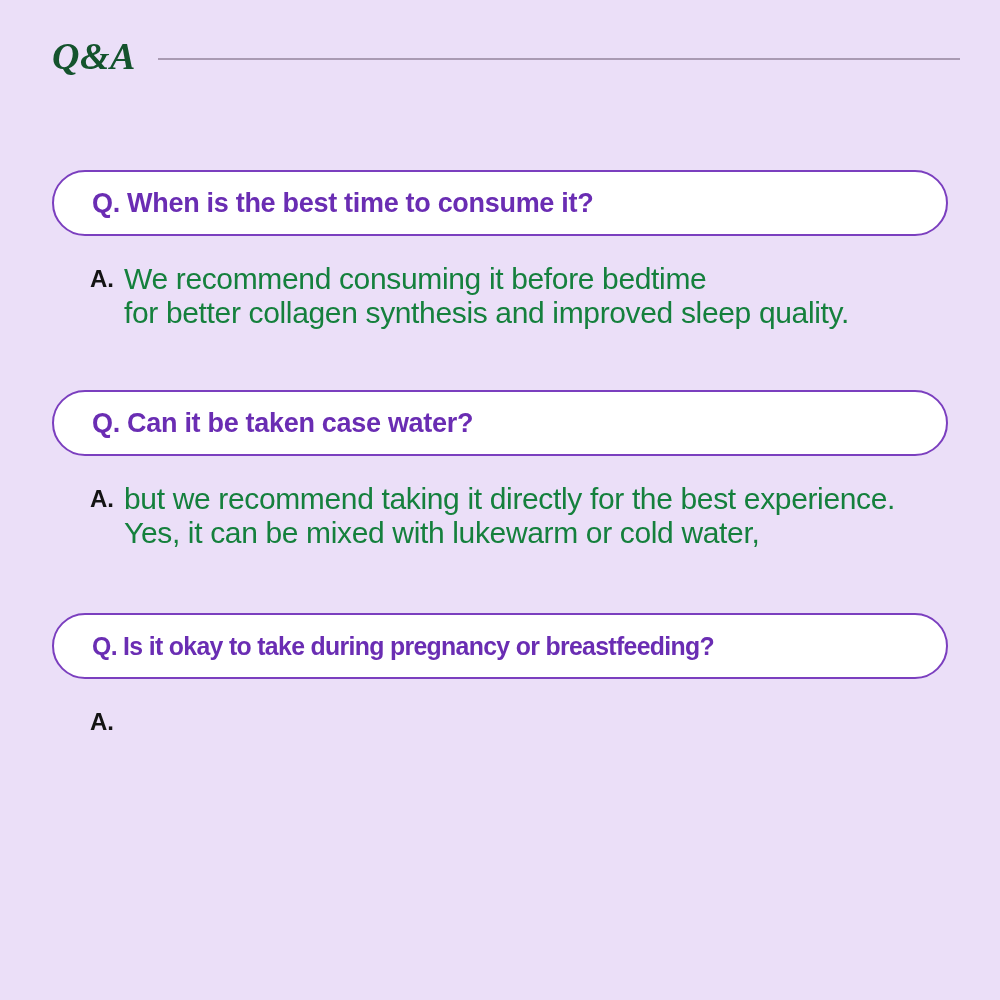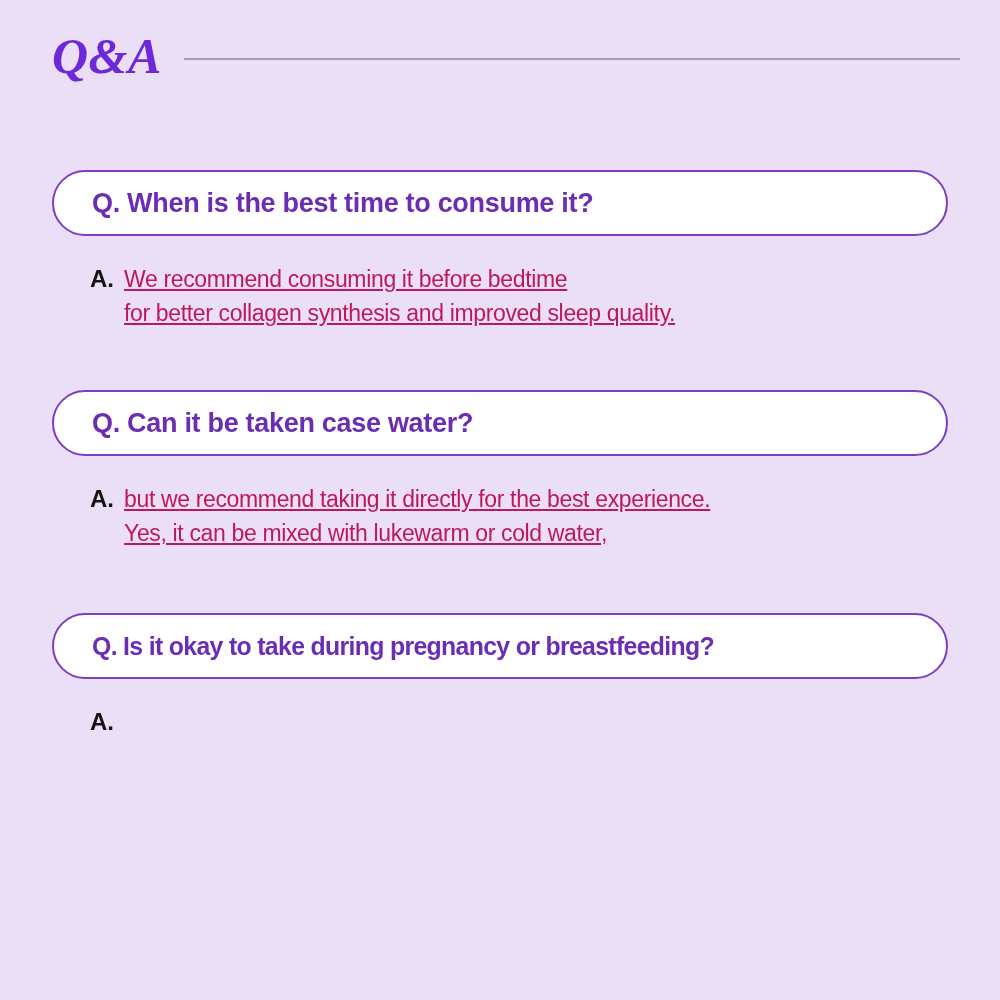--- a/index.html
+++ b/index.html
@@ -22,22 +22,22 @@
     left: 52px;
     right: 40px;
     height: 46px;
     display: flex;
     align-items: center;
   }
   .header-title {
     font-family: "Liberation Serif", "DejaVu Serif", serif;
     font-style: italic;
     font-weight: 700;
-    font-size: 50px;
-    color: #6d28d9;
+    font-size: 38px;
+    color: #14532d;
     letter-spacing: 0.5px;
     line-height: 1;
     white-space: nowrap;
   }
   .header-rule {
     flex: 1;
     height: 2px;
     background: #a99ab3;
     margin-left: 22px;
     margin-top: 6px;
@@ -91,25 +91,24 @@
   }
   .answer-label {
     font-weight: 700;
     font-size: 24px;
     color: #141414;
     line-height: 34px;
     flex: 0 0 auto;
     padding-right: 10px;
   }
   .answer-body {
-    font-size: 23px;
-    color: #be185d;
+    font-size: 30px;
+    color: #15803d;
     line-height: 34px;
     letter-spacing: -0.35px;
-    text-decoration: underline;
   }
   .answer-line {
     white-space: nowrap;
   }
 
   
   .gap-1 { height: 60px; }
   .gap-2 { height: 63px; }
 </style>
 </head>

